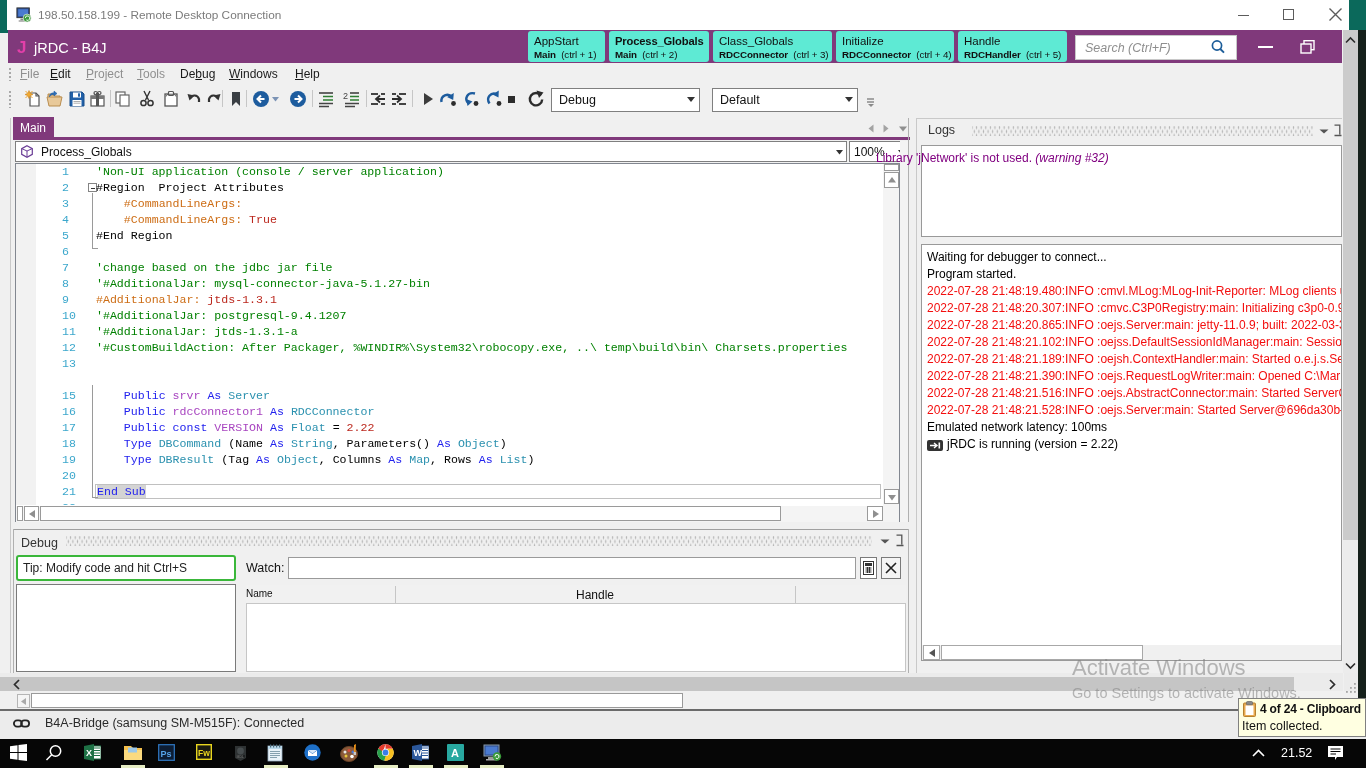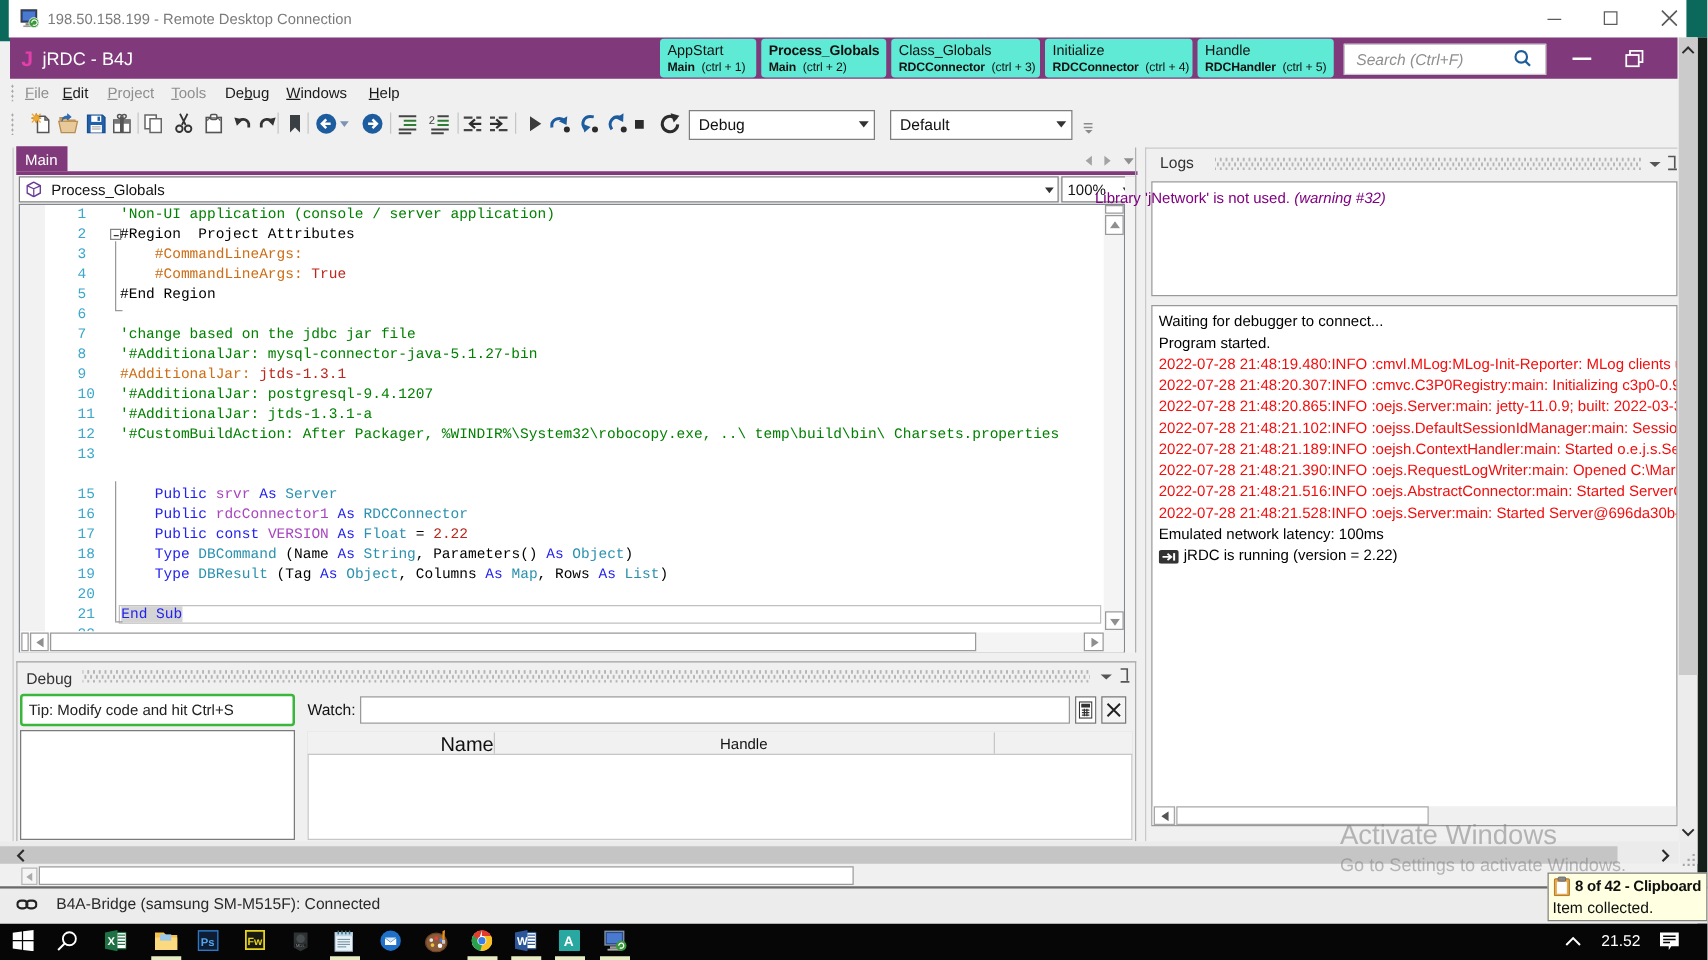--- a/index.html
+++ b/index.html
@@ -445,21 +445,21 @@
         <path d="M1 1 L11 11 M11 1 L1 11" stroke="#222" stroke-width="1.6"></path>
       </svg>
     </div>
 
   <div class="abs" style="left:16px;top:584px;width:220px;height:88px;background:#fff;border:1px solid #7a7a7a;"></div>
 
   <div class="abs" style="left:246px;top:585px;width:660px;height:87px;background:#fff;border:1px solid #c6c6c6;"></div>
   <div class="abs" style="left:246px;top:585px;width:660px;height:19px;background:#f1f1f1;border-bottom:1px solid #c6c6c6;"></div>
   <div class="abs" style="left:395px;top:586px;width:1px;height:17px;background:#c6c6c6;"></div>
   <div class="abs" style="left:795px;top:586px;width:1px;height:17px;background:#c6c6c6;"></div>
-  <div class="abs" style="left:246px;top:588px;width:149px;text-align:right;font-size:16px;color:#111;">Name</div>
+  <div class="abs" style="left:246px;top:588px;width:149px;text-align:left;font-size:10px;color:#111;">Name</div>
   <div class="abs" style="left:395px;top:588px;width:400px;text-align:center;font-size:12px;color:#111;">Handle</div>
 </div>
 
 <div id="logspane">
   <div class="abs" style="left:928px;top:123px;font-size:12.5px;color:#333;">Logs</div>
   <div class="abs grip" style="left:972px;top:126px;width:341px;height:10px;"></div>
   <div class="abs" style="left:1319px;top:129px;">
       <svg width="10" height="5">
         <path d="M0.5 0.5 L9.5 0.5 L5 4.5 Z" fill="#555"></path>
       </svg>
@@ -578,21 +578,21 @@
 
 <div id="tooltip">
   <div class="abs" style="left:1238px;top:698px;width:128px;height:39px;background:#ffffe1;border:1px solid #808080;"></div>
   <div class="abs" style="left:1243px;top:701px;">
       <svg width="13" height="16">
         <rect x="0.5" y="2" width="12" height="13.5" rx="1" fill="#e8a94f" stroke="#b5812f" stroke-width="1"></rect>
         <rect x="3.5" y="0.5" width="6" height="3.5" rx="1" fill="#888" stroke="#666" stroke-width="0.7"></rect>
         <rect x="2.5" y="4.5" width="8" height="9.5" fill="#fff"></rect>
       </svg>
     </div>
-  <div class="abs" style="left:1260px;top:702px;font-size:12px;font-weight:bold;color:#111;white-space:nowrap;letter-spacing:-0.2px;">8 of 42 - Clipboard</div>
+  <div class="abs" style="left:1260px;top:702px;font-size:12px;font-weight:bold;color:#111;white-space:nowrap;letter-spacing:-0.2px;">4 of 24 - Clipboard</div>
   <div class="abs" style="left:1242px;top:719px;font-size:12.5px;color:#111;">Item collected.</div>
 </div>
 
 <div id="taskbar">
   <div class="abs" style="left:0;top:739px;width:1366px;height:29px;background:#060606;"></div>
   <style>.tk{position:absolute;top:744px;width:18px;height:18px;} .ul{position:absolute;top:764.5px;height:3px;width:24px;background:#e6edc3;}</style>
 
   <div class="tk" style="left:10px;">
       <svg width="17" height="17">
         <g fill="#fff">

